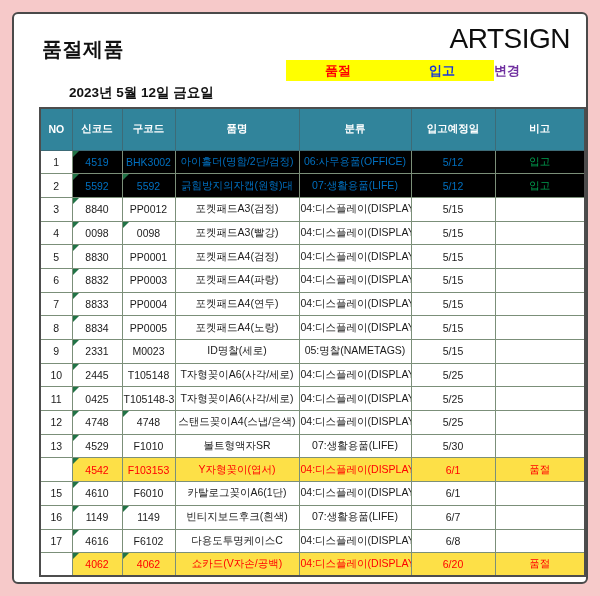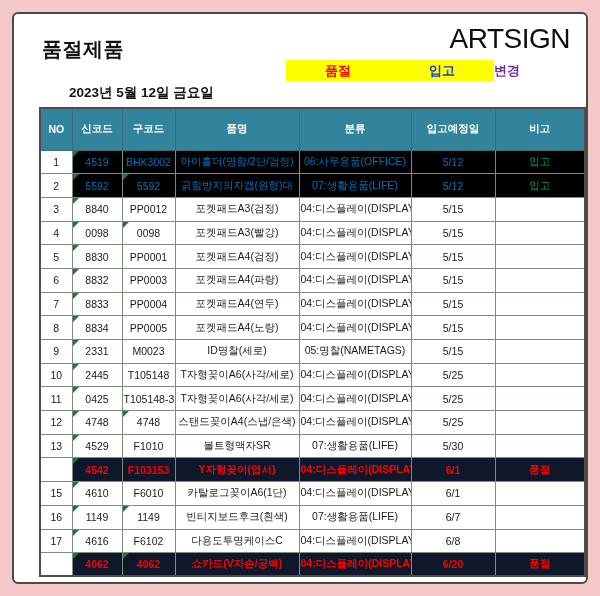--- a/index.html
+++ b/index.html
@@ -52,21 +52,21 @@
     padding:0 1px; white-space:nowrap; overflow:hidden;
     height:23.7px; color:#1a1a1a; position:relative;
   }
   table.sheet th {
     background:#31849b; color:#ffffff; font-weight:700;
     height:42px; border-color:#3d6b77;
   }
   tr.row-arrival td { background:#000000; color:#0070c0; font-weight:400; }
   tr.row-arrival td.c-no { background:#ffffff; color:#1a1a1a; font-weight:400; }
   tr.row-arrival td.c-note { color:#00a050; }
-  tr.row-soldout td { background:#0f172a; color:#ff0000; font-weight:700; }
+  tr.row-soldout td { background:#fde047; color:#ff0000; font-weight:400; }
   tr.row-soldout td.c-no { background:#ffffff; color:#1a1a1a; font-weight:400;padding-left:44px; }
   .tri {
     position:absolute; left:0; top:0; width:0; height:0;
     border-top:6px solid #217346; border-right:6px solid transparent;
   }
 </style>
 </head>
 <body>
 
 <div class="card">

